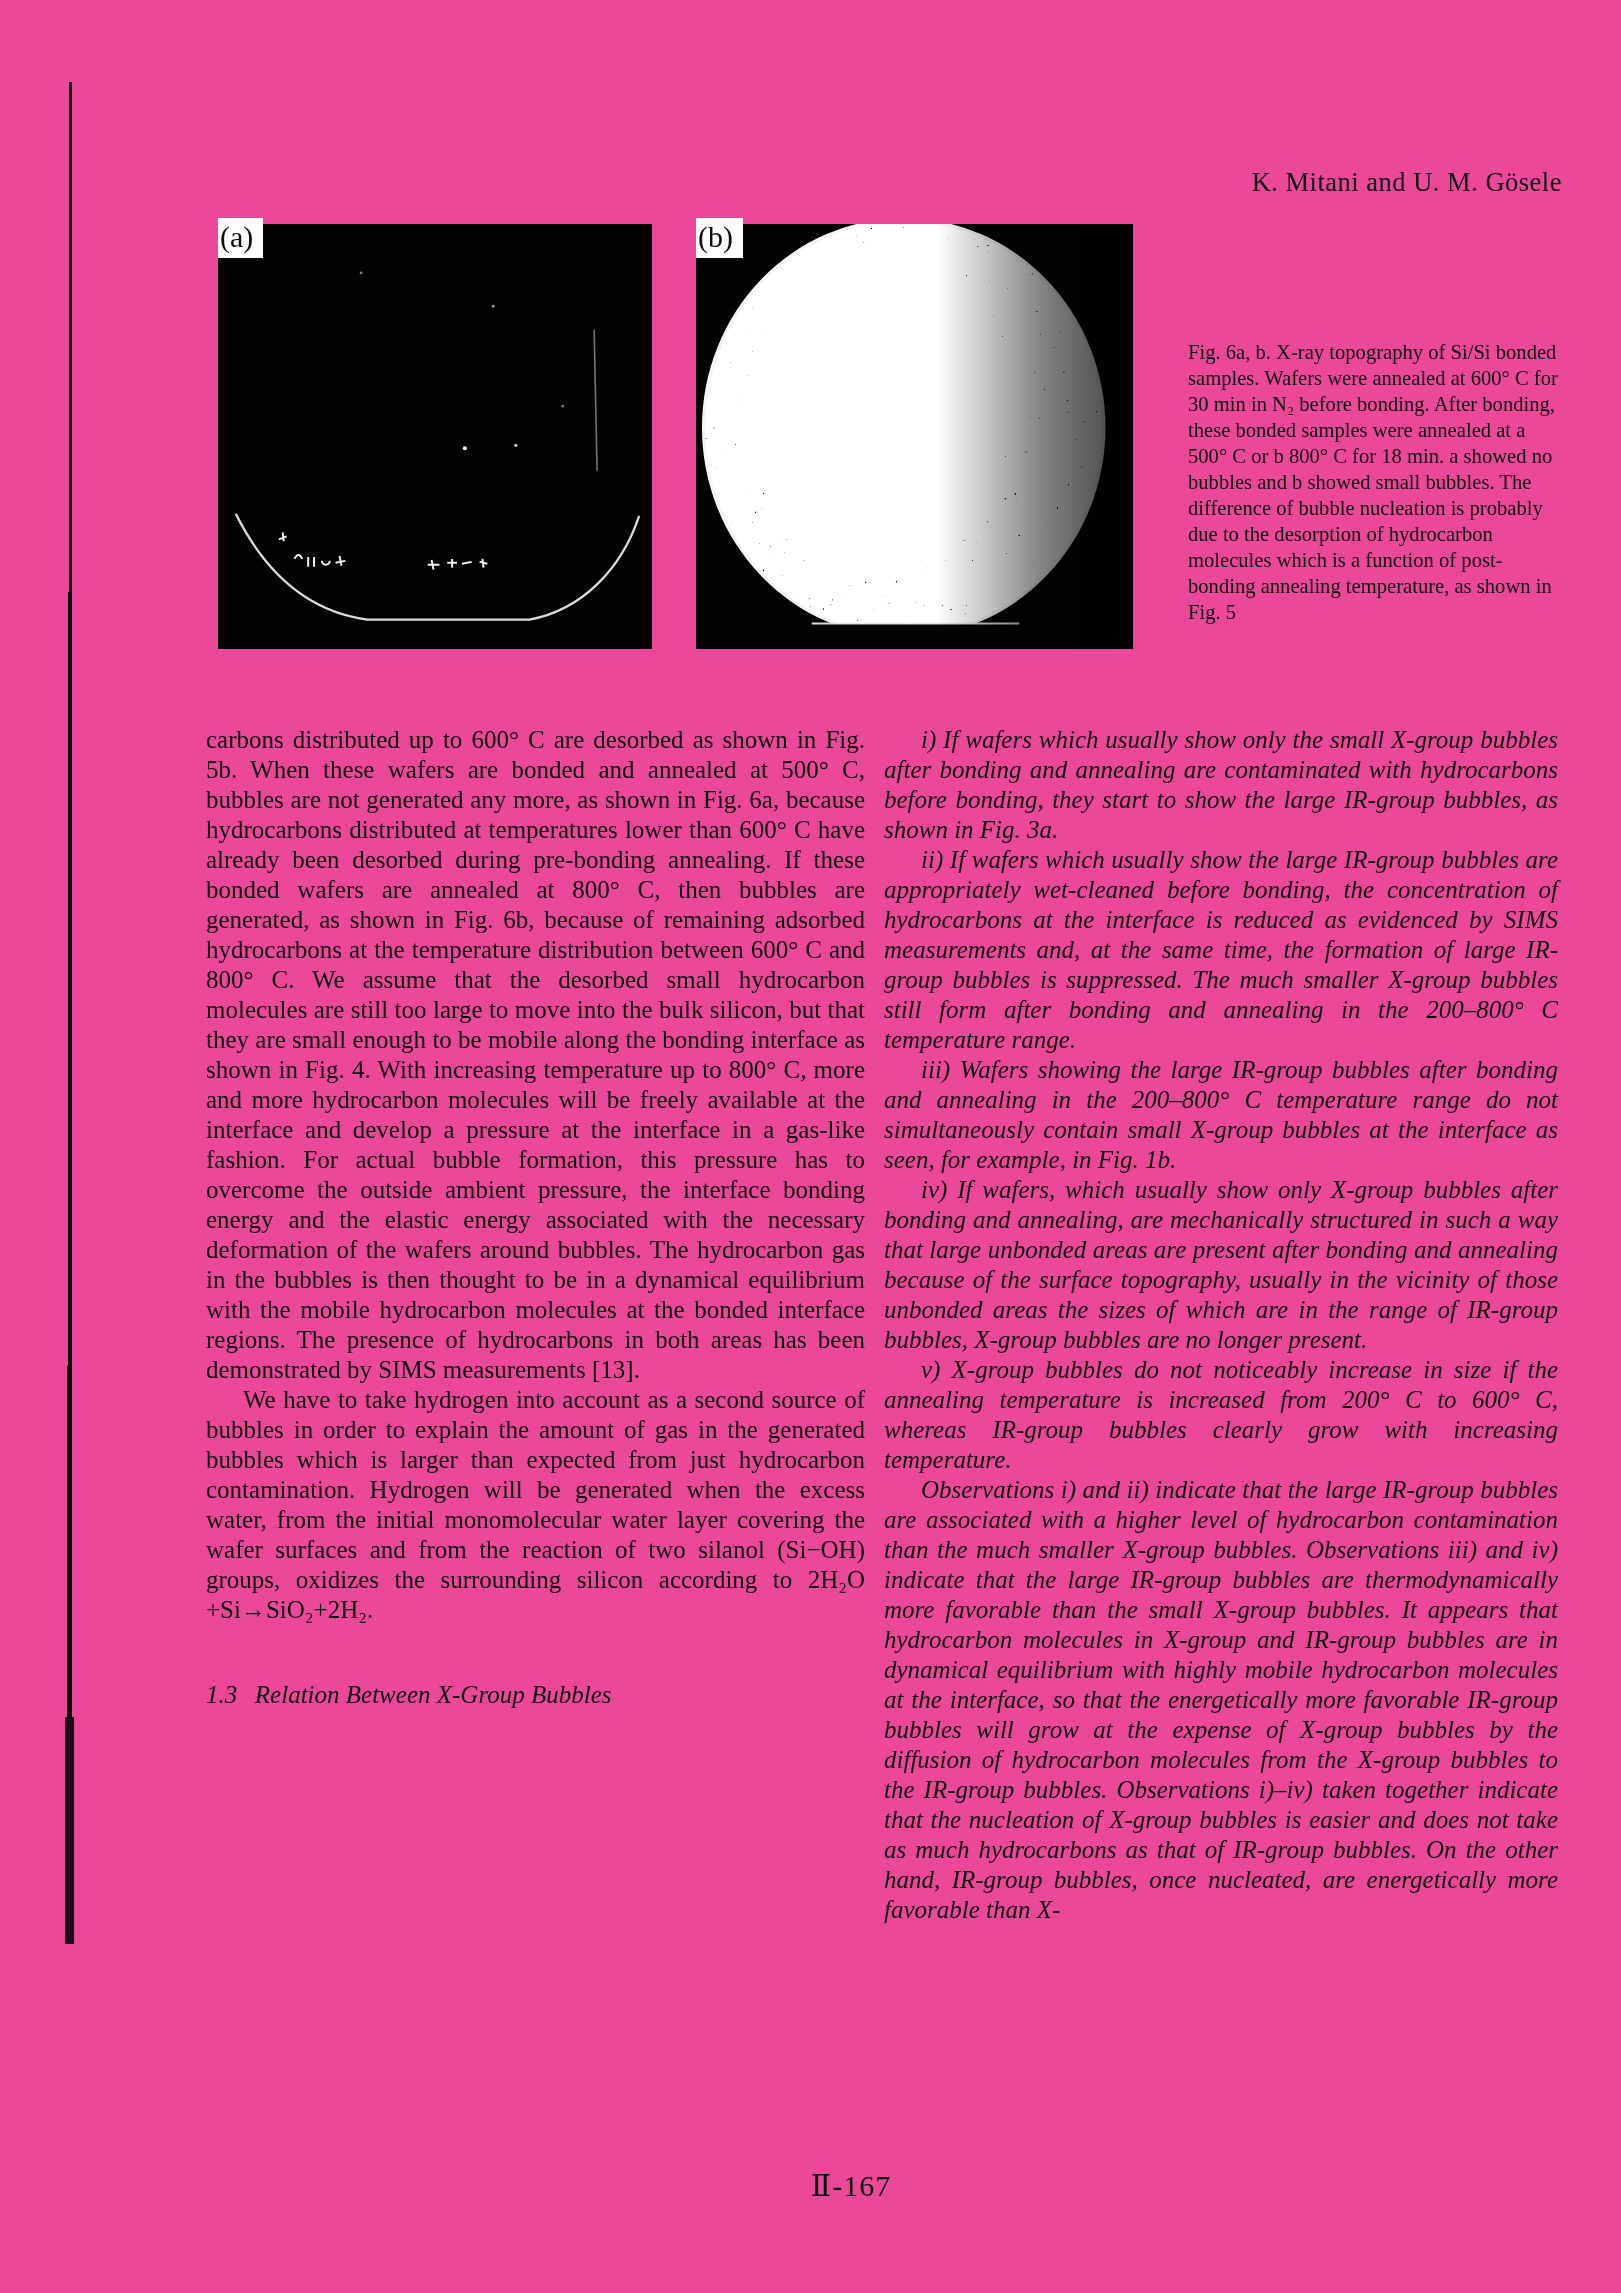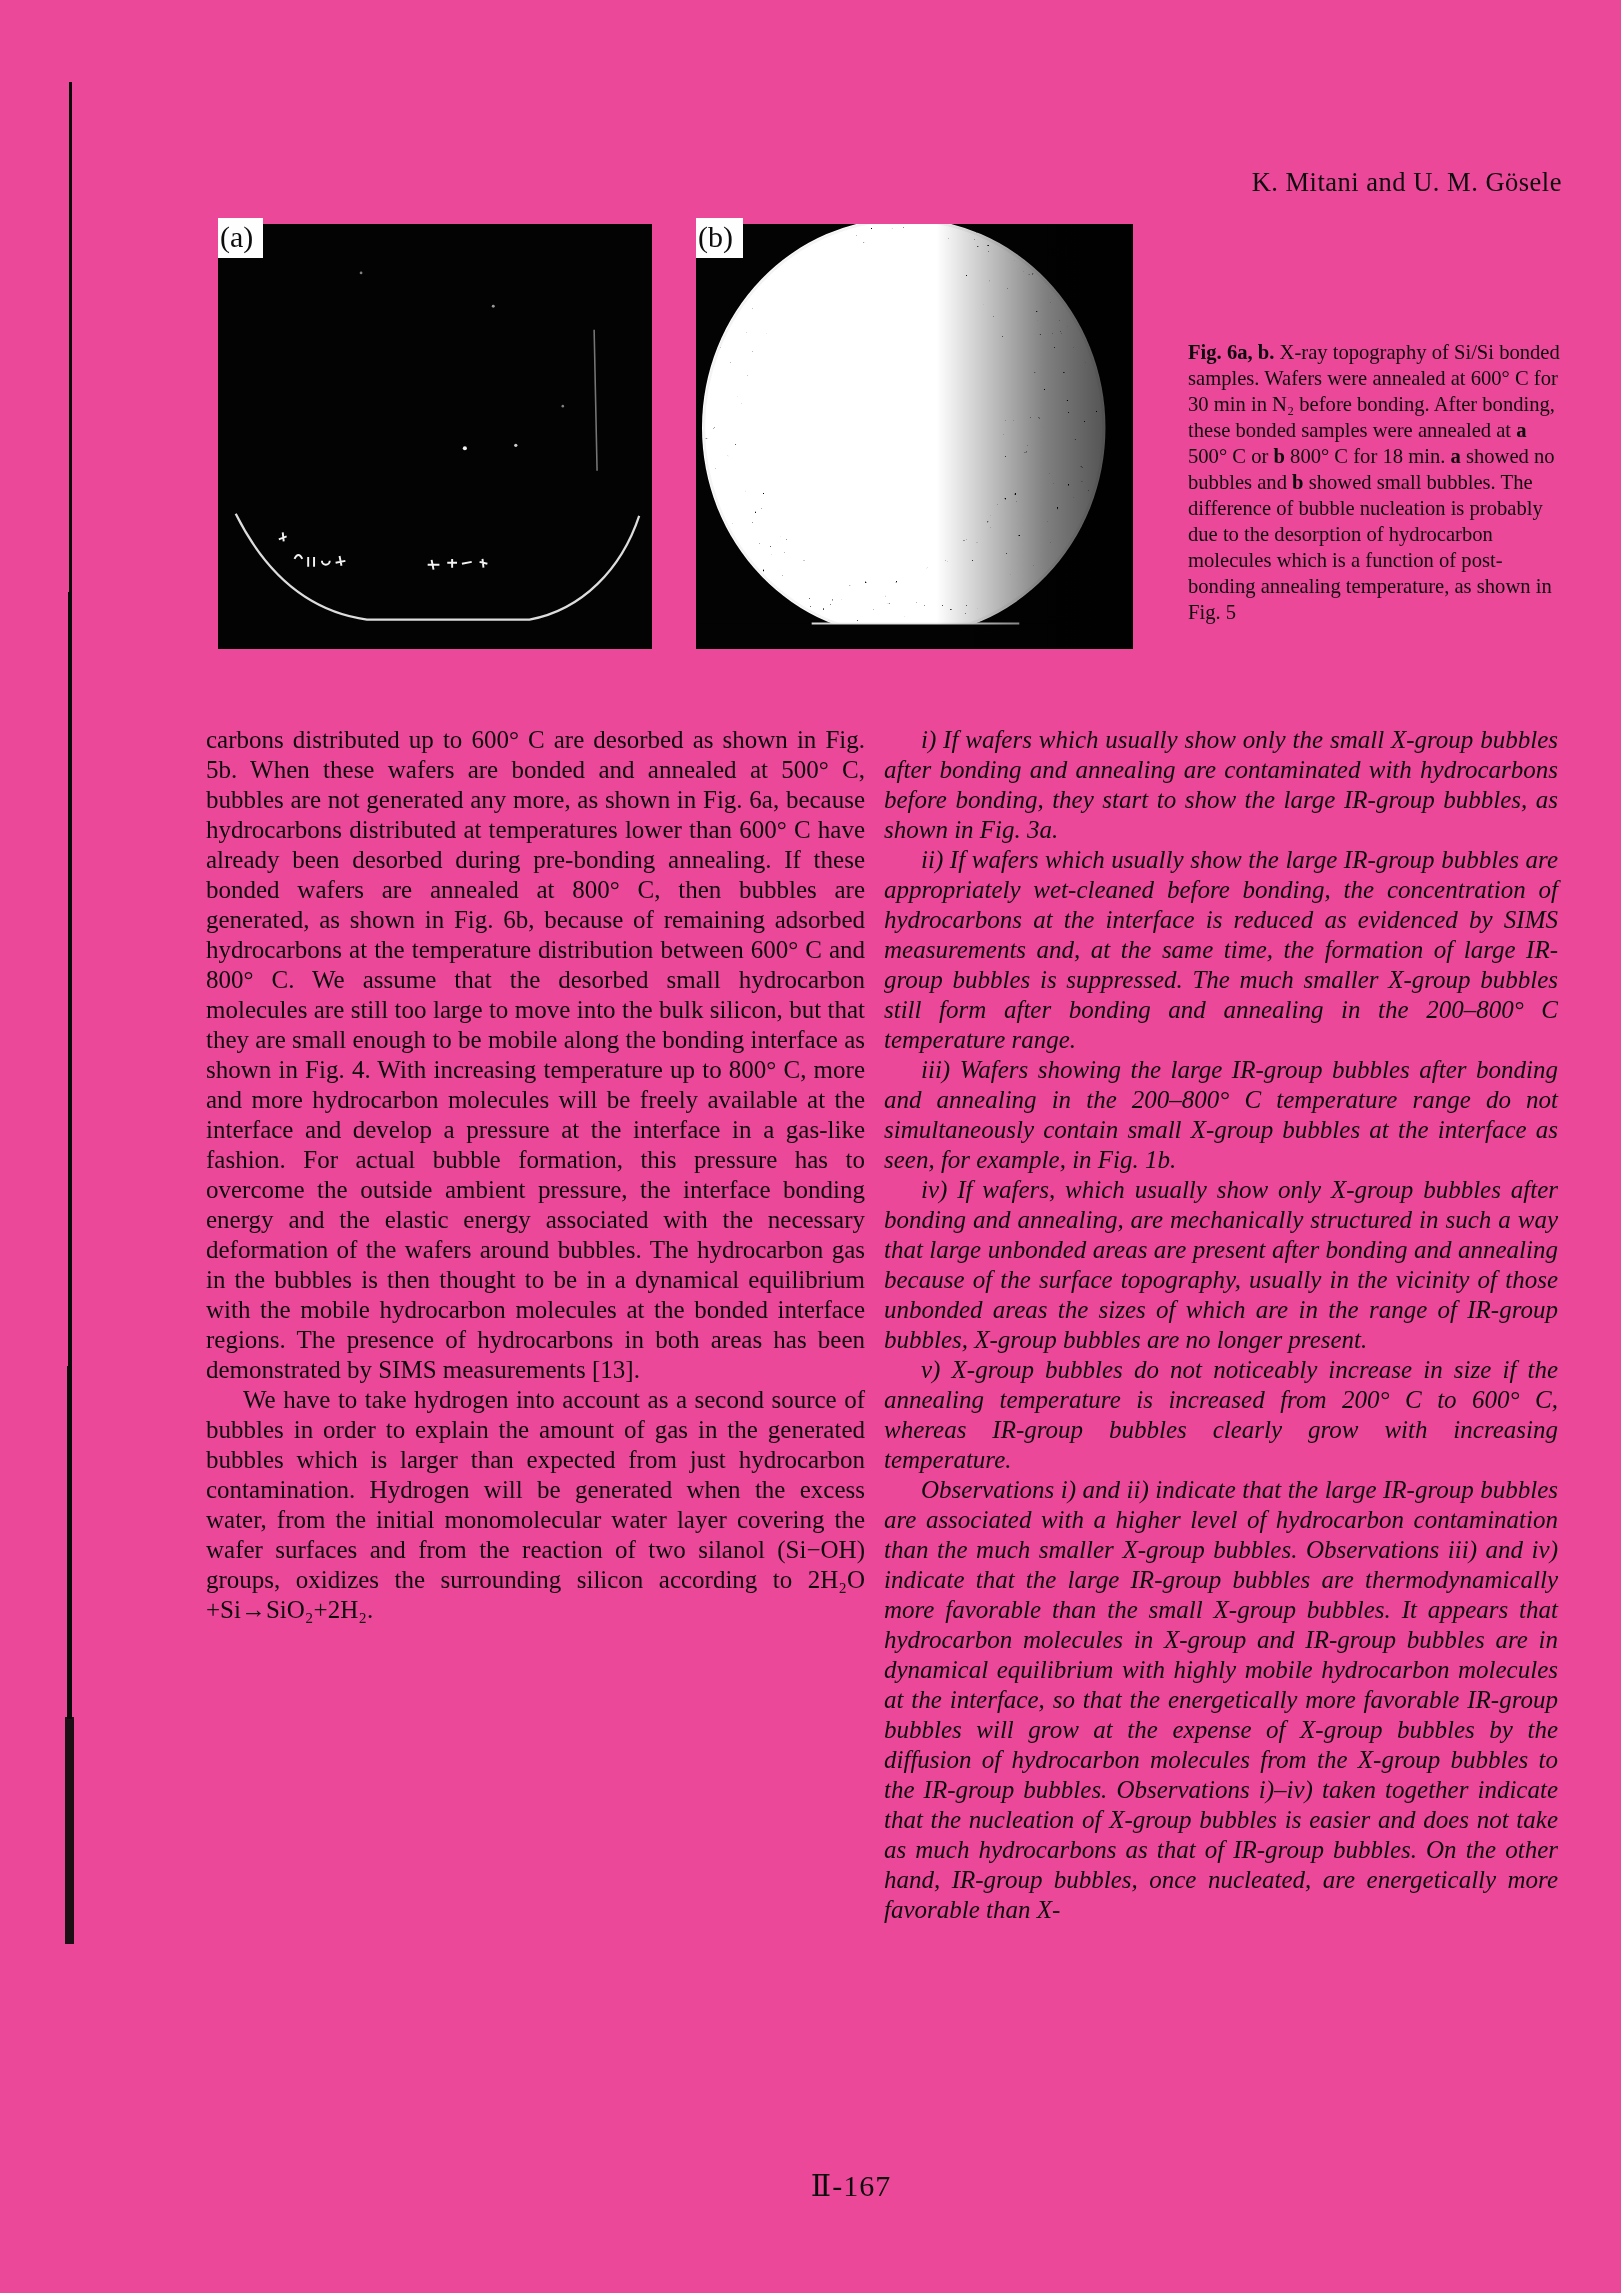--- a/index.html
+++ b/index.html
@@ -29,21 +29,21 @@
   .panel svg{display:block;}
   .panel-label{
     position:absolute;left:0;top:-5.9px;background:#fefefe;
     font-size:30px;padding:3.9px 9.8px 5.9px 2px;line-height:1;
   }
   
   .caption{
     position:absolute;left:1188px;top:339px;width:376px;
     font-size:20.6px;line-height:26px;text-align:left;
   }
-  .caption .b{font-weight:bold;}
+  .caption .b{font-weight:normal;}
   
   .col{position:absolute;top:725px;font-size:25px;line-height:30px;}
   .col-left{left:206px;width:659px;}
   .col-right{left:884px;width:674px;font-style:italic;}
   .col p{margin:0;text-align:justify;}
   .indent{text-indent:37px;}
   .heading{
     font-style:italic;margin-top:55px;margin-bottom:27.4px;
     text-align:left;font-size:25px;line-height:30px;
   }
@@ -122,20 +122,21 @@
   </div>
 
   <div class="caption">
     <span class="b">Fig. 6a, b.</span><span> X-ray topography of Si/Si bonded samples. Wafers were annealed at 600° C for 30 min in N₂ before bonding. After bonding, these bonded samples were annealed at </span><span class="b">a</span><span> 500° C or </span><span class="b">b</span><span> 800° C for 18 min. </span><span class="b">a</span><span> showed no bubbles and </span><span class="b">b</span><span> showed small bubbles. The difference of bubble nucleation is probably due to the desorption of hydrocarbon molecules which is a function of post-bonding annealing temperature, as shown in Fig. 5</span>
   </div>
 
   <div class="col col-left">
     <p>carbons distributed up to 600° C are desorbed as shown in Fig. 5b. When these wafers are bonded and annealed at 500° C, bubbles are not generated any more, as shown in Fig. 6a, because hydrocarbons distributed at temperatures lower than 600° C have already been desorbed during pre-bonding annealing. If these bonded wafers are annealed at 800° C, then bubbles are generated, as shown in Fig. 6b, because of remaining adsorbed hydrocarbons at the temperature distribution between 600° C and 800° C. We assume that the desorbed small hydrocarbon molecules are still too large to move into the bulk silicon, but that they are small enough to be mobile along the bonding interface as shown in Fig. 4. With increasing temperature up to 800° C, more and more hydrocarbon molecules will be freely available at the interface and develop a pressure at the interface in a gas-like fashion. For actual bubble formation, this pressure has to overcome the outside ambient pressure, the interface bonding energy and the elastic energy associated with the necessary deformation of the wafers around bubbles. The hydrocarbon gas in the bubbles is then thought to be in a dynamical equilibrium with the mobile hydrocarbon molecules at the bonded interface regions. The presence of hydrocarbons in both areas has been demonstrated by SIMS measurements [13].</p>
     <p class="indent">We have to take hydrogen into account as a second source of bubbles in order to explain the amount of gas in the generated bubbles which is larger than expected from just hydrocarbon contamination. Hydrogen will be generated when the excess water, from the initial monomolecular water layer covering the wafer surfaces and from the reaction of two silanol (Si−OH) groups, oxidizes the surrounding silicon according to 2H₂O +Si→SiO₂+2H₂.</p>
     <div class="heading">
+      <div><span class="num">1.3</span><span>Relation Between X-Group Bubbles</span></div>
     </div>
   </div>
 
   <div class="col col-right">
     <p class="indent">i) If wafers which usually show only the small X-group bubbles after bonding and annealing are contaminated with hydrocarbons before bonding, they start to show the large IR-group bubbles, as shown in Fig. 3a.</p>
     <p class="indent">ii) If wafers which usually show the large IR-group bubbles are appropriately wet-cleaned before bonding, the concentration of hydrocarbons at the interface is reduced as evidenced by SIMS measurements and, at the same time, the formation of large IR-group bubbles is suppressed. The much smaller X-group bubbles still form after bonding and annealing in the 200–800° C temperature range.</p>
     <p class="indent">iii) Wafers showing the large IR-group bubbles after bonding and annealing in the 200–800° C temperature range do not simultaneously contain small X-group bubbles at the interface as seen, for example, in Fig. 1b.</p>
     <p class="indent">iv) If wafers, which usually show only X-group bubbles after bonding and annealing, are mechanically structured in such a way that large unbonded areas are present after bonding and annealing because of the surface topography, usually in the vicinity of those unbonded areas the sizes of which are in the range of IR-group bubbles, X-group bubbles are no longer present.</p>
     <p class="indent">v) X-group bubbles do not noticeably increase in size if the annealing temperature is increased from 200° C to 600° C, whereas IR-group bubbles clearly grow with increasing temperature.</p>
     <p class="indent">Observations i) and ii) indicate that the large IR-group bubbles are associated with a higher level of hydrocarbon contamination than the much smaller X-group bubbles. Observations iii) and iv) indicate that the large IR-group bubbles are thermodynamically more favorable than the small X-group bubbles. It appears that hydrocarbon molecules in X-group and IR-group bubbles are in dynamical equilibrium with highly mobile hydrocarbon molecules at the interface, so that the energetically more favorable IR-group bubbles will grow at the expense of X-group bubbles by the diffusion of hydrocarbon molecules from the X-group bubbles to the IR-group bubbles. Observations i)–iv) taken together indicate that the nucleation of X-group bubbles is easier and does not take as much hydrocarbons as that of IR-group bubbles. On the other hand, IR-group bubbles, once nucleated, are energetically more favorable than X-</p>

